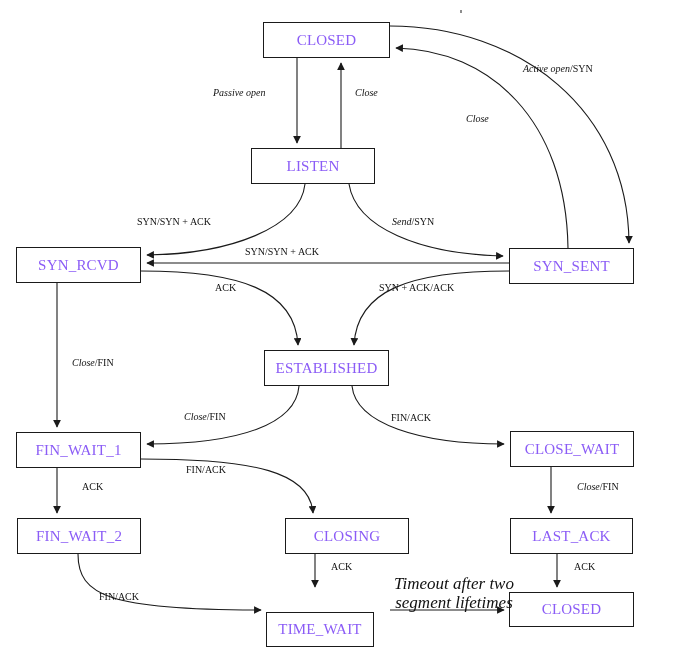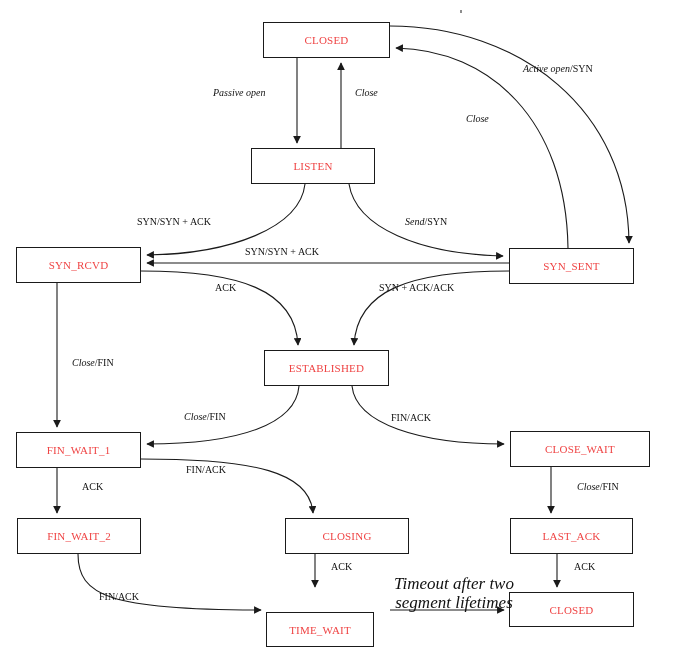--- a/index.html
+++ b/index.html
@@ -23,22 +23,22 @@
     height: 654px;
   }
   .state-box {
     position: absolute;
     box-sizing: border-box;
     border: 1px solid #1a1a1a;
     background: #ffffff;
     display: flex;
     align-items: center;
     justify-content: center;
-    font-size: 11px;
-    color: #ef4444;
+    font-size: 15px;
+    color: #8b5cf6;
     letter-spacing: 0.2px;
     white-space: nowrap;
   }
   .edge-label {
     position: absolute;
     font-size: 10px;
     color: #111111;
     white-space: nowrap;
     background: transparent;
     line-height: 1.12;
@@ -132,21 +132,21 @@
   </div>
 
   <div class="state-box" style="left:264px; top:350px; width:125px; height:36px;">
     <span>ESTABLISHED</span>
   </div>
 
   <div class="state-box" style="left:16px; top:432px; width:125px; height:36px;">
     <span>FIN_WAIT_1</span>
   </div>
 
-  <div class="state-box" style="left:510px; top:431px; width:140px; height:36px;">
+  <div class="state-box" style="left:510px; top:431px; width:124px; height:36px;">
     <span>CLOSE_WAIT</span>
   </div>
 
   <div class="state-box" style="left:17px; top:518px; width:124px; height:36px;">
     <span>FIN_WAIT_2</span>
   </div>
 
   <div class="state-box" style="left:266px; top:518px; width:124px; height:36px;margin-left:19px;">
     <span>CLOSING</span>
   </div>
@@ -166,21 +166,21 @@
   <div class="edge-label italic" style="left:213px; top:87px;">Passive open</div>
 
   <div class="edge-label italic" style="left:355px; top:87px;">Close</div>
 
   <div class="edge-label" style="left:523px; top:63px;"><span class="it" style="font-style:italic;">Active open</span><span class="rm">/SYN</span></div>
 
   <div class="edge-label italic" style="left:466px; top:113px;">Close</div>
 
   <div class="edge-label" style="left:137px; top:216px;">SYN/SYN + ACK</div>
 
-  <div class="edge-label" style="left:405px; top:216px;"><span style="font-style:italic;">Send</span><span class="rm">/SYN</span></div>
+  <div class="edge-label" style="left:392px; top:216px;"><span style="font-style:italic;">Send</span><span class="rm">/SYN</span></div>
 
   <div class="edge-label" style="left:245px; top:246px;">SYN/SYN + ACK</div>
 
   <div class="edge-label" style="left:215px; top:282px;">ACK</div>
 
   <div class="edge-label" style="left:379px; top:282px;">SYN + ACK/ACK</div>
 
   <div class="edge-label" style="left:72px; top:357px;"><span style="font-style:italic;">Close</span><span class="rm">/FIN</span></div>
 
   <div class="edge-label" style="left:184px; top:411px;"><span style="font-style:italic;">Close</span><span class="rm">/FIN</span></div>

